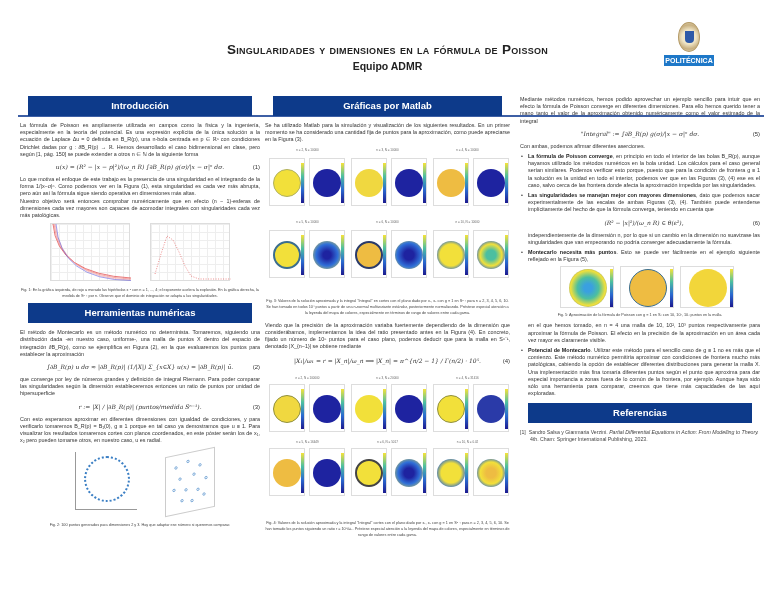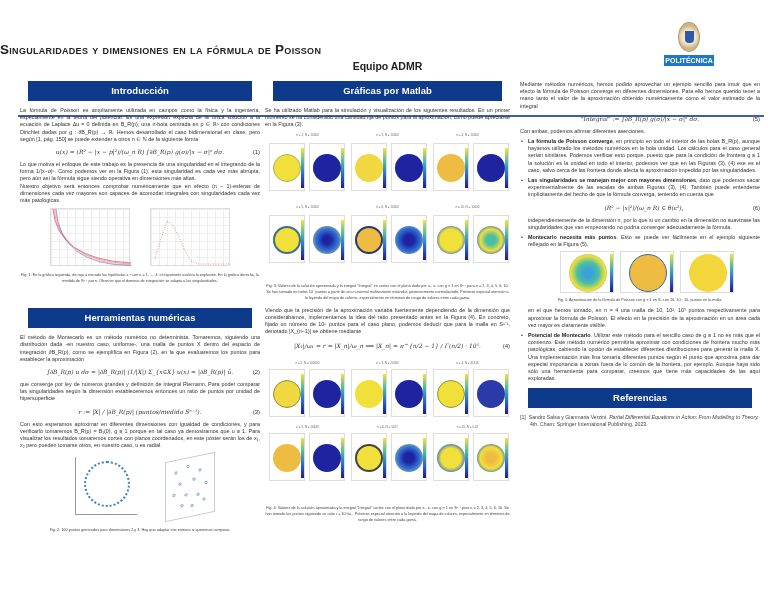--- a/index.html
+++ b/index.html
@@ -1,27 +1,27 @@
 <!DOCTYPE html>
 <html><head>
 <meta charset="utf-8">
 <style>
 *{box-sizing:border-box;margin:0;padding:0;}
 html,body{width:775px;height:600px;background:#fff;overflow:hidden;}
 body{font-family:"Liberation Sans",sans-serif;color:#222;position:relative;}
 .header{position:absolute;left:0;top:0;width:775px;height:120px;}
-.title{position:absolute;left:0;width:775px;top:42px;font-size:13.5px;font-weight:bold;letter-spacing:0.3px;font-variant:small-caps;color:#222;}
+.title{position:absolute;left:0;width:775px;top:42px;text-align:center;font-size:13.5px;font-weight:bold;letter-spacing:0.3px;font-variant:small-caps;color:#222;}
 .team{position:absolute;left:0;width:775px;top:60px;text-align:center;font-size:10.5px;font-weight:bold;}
 .affil{position:absolute;left:0;width:775px;top:76px;text-align:center;font-size:8.5px;}
 .rule{position:absolute;left:18px;width:746px;top:115px;height:2px;background:#3d5fa5;}
 .logo{position:absolute;left:664px;top:22px;width:48px;height:58px;}
 .seal{position:absolute;left:14px;top:0;width:22px;height:30px;border-radius:50%;background:radial-gradient(circle,#f0e6c8 40%,#c8b080 70%,#e8dcc0 100%);border:1px solid #b49a66;}
 .seal .shield{position:absolute;left:6px;top:8px;width:9px;height:12px;background:#2e5aa8;border-radius:0 0 4px 4px;}
 .logo-text{position:absolute;left:0;top:33px;width:50px;height:11px;background:#1e78c8;color:#fff;font-size:7px;font-weight:bold;text-align:center;line-height:11px;}
-.col{position:absolute;top:81px;}
+.col{position:absolute;top:96px;}
 .col1{left:20px;width:240px;}
 .col2{left:265px;width:245px;}
 .col3{left:520px;width:240px;}
 .bar{height:20px;background:#0d3a8a;color:#fff;font-weight:bold;text-align:center;font-size:9.5px;line-height:20px;margin:0 8px 6px 8px;}
 p.txt{font-size:5.4px;line-height:7.2px;text-align:justify;color:#333;}
 .eq{position:relative;font-size:6px;height:18px;line-height:18px;text-align:center;color:#333;font-family:"DejaVu Serif",serif;font-style:italic;}
 .eq .num{position:absolute;right:0;top:0;font-style:normal;font-family:"Liberation Sans",sans-serif;}
 .cap{font-size:3.8px;line-height:6px;text-align:center;color:#444;margin-top:2px;}
 .fig{position:relative;}
 ul.bul{list-style:none;font-size:5.4px;line-height:7.2px;color:#333;text-align:justify;}
@@ -66,21 +66,21 @@
       </svg>
     </div>
     <div class="plot grid" style="left:130px;top:0;width:80px;height:58px;">
       <svg width="80" height="58" style="position:absolute;left:0;top:0">
         <path d="M4,50 L10,30 L16,12 L22,16 L28,28 L34,42 L40,52 L48,55 L80,55" stroke="#e04040" fill="none" stroke-width="0.6" stroke-dasharray="1,1.5"></path>
       </svg>
     </div>
   </div>
   <div class="cap">Fig. 1: En la gráfica izquierda, de rojo a morado las hipérbolas x⁻ⁿ con n = 1, ..., 4; el exponente acelera la explosión. En la gráfica derecha, la medida de Sⁿ⁻¹ por n. Observe que el dominio de integración se adapta a las singularidades.</div>
 
-  <div class="bar" style="margin-top:24px;">Herramientas numéricas</div>
+  <div class="bar" style="margin-top:4px;">Herramientas numéricas</div>
   <p class="txt">El método de Montecarlo es un método numérico no determinista. Tomaremos, siguiendo una distribución dada -en nuestro caso, uniforme-, una malla de puntos X dentro del espacio de integración ∂B_R(p), como se ejemplifica en Figura (2), en la que evaluaremos los puntos para establecer la aproximación</p>
   <div class="eq"><span>∫∂B_R(p) u dσ ≈ |∂B_R(p)| (1/|X|) Σ_{x∈X} u(x) = |∂B_R(p)| ū.</span><span class="num">(2)</span></div>
   <p class="txt">que converge por ley de números grandes y definición de integral Riemann. Para poder comparar las singularidades según la dimensión estableceremos entonces un ratio de puntos por unidad de hipersuperficie</p>
   <div class="eq"><span>r := |X| / |∂B_R(p)|   (puntos/medida Sⁿ⁻¹).</span><span class="num">(3)</span></div>
   <p class="txt">Con esto esperamos aproximar en diferentes dimensiones con igualdad de condiciones, y para verificarlo tomaremos B_R(p) = B₁(0), g ≡ 1 porque en tal caso ya demostramos que u ≡ 1. Para visualizar los resultados tomaremos cortes con planos coordenados, en este póster serán los de x₁, x₂ pero pueden tomarse otros, en nuestro caso, u es radial.</p>
   <div class="fig" style="height:68px;margin-top:8px;">
     <div class="plot" style="left:55px;top:0;width:62px;height:58px;border:none;border-left:1px solid #999;border-bottom:1px solid #999;">
       <div class="ring" style="left:8px;top:4px;width:46px;height:46px;"></div>
     </div>
     <div class="plot" style="left:145px;top:0;width:50px;height:60px;border:1px solid #ccc;transform:skewY(-12deg);">

